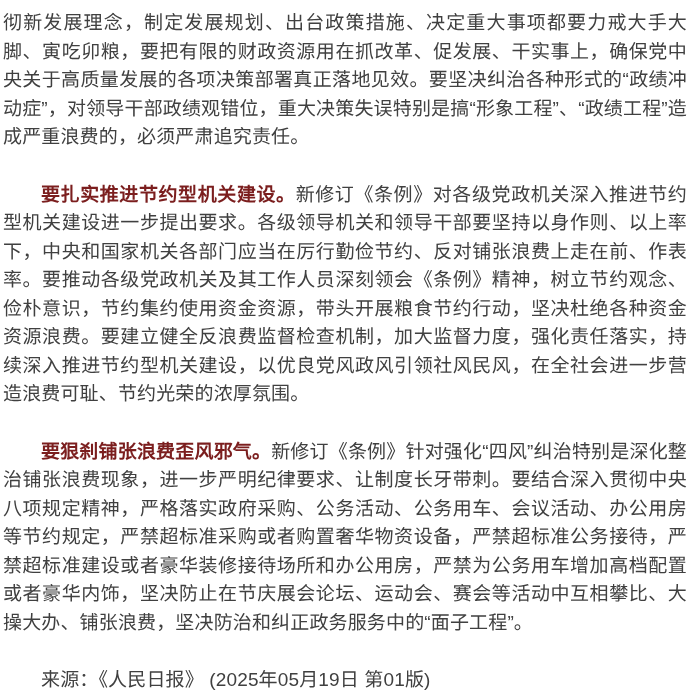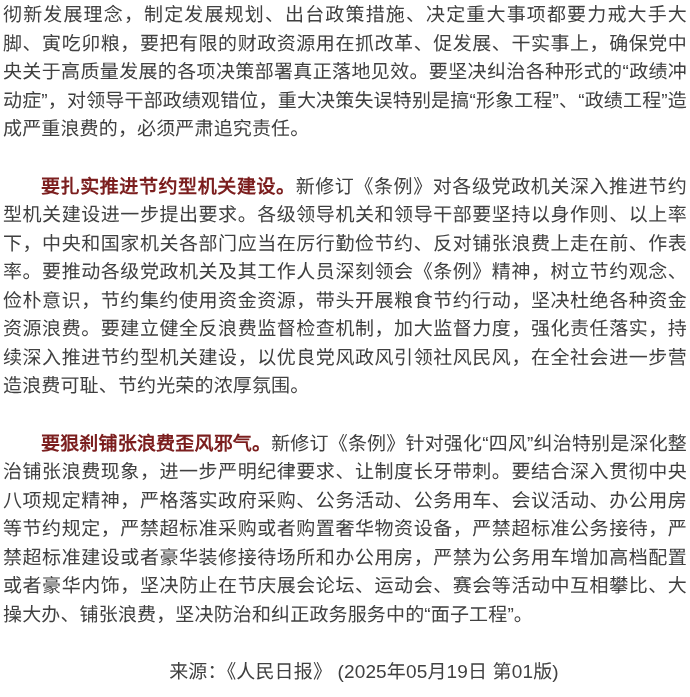--- a/index.html
+++ b/index.html
@@ -20,35 +20,35 @@
   .article {
     padding: 1px 3px 0 3px;
     color: var(--body-text, #404040);
     font-size: 19px;
     line-height: 28.5px;
     text-align: justify;
     text-justify: inter-ideograph;
     letter-spacing: 0.15px;
   }
   .article p {
-    margin: 0 0 29px 0;
+    margin: 8px 0 29px 0;
     text-indent: 2em;
   }
   .article p.no-indent {
     text-indent: 0;
   }
   .lead {
     color: var(--lead-accent, #7b1e1e);
     font-weight: bold;
   }
   .source-line {
     margin-top: 29px;
     margin-bottom: 0;
     text-indent: 0;
-    text-align: center;
+    text-align: left;
   }
 </style>
 </head>
 <body>
 
 <div class="article">
 
   <p class="no-indent">
     <span class="lead"></span><span>彻新发展理念，制定发展规划、出台政策措施、决定重大事项都要力戒大手大脚、寅吃卯粮，要把有限的财政资源用在抓改革、促发展、干实事上，确保党中央关于高质量发展的各项决策部署真正落地见效。要坚决纠治各种形式的“政绩冲动症”，对领导干部政绩观错位，重大决策失误特别是搞“形象工程”、“政绩工程”造成严重浪费的，必须严肃追究责任。</span>
   </p>

